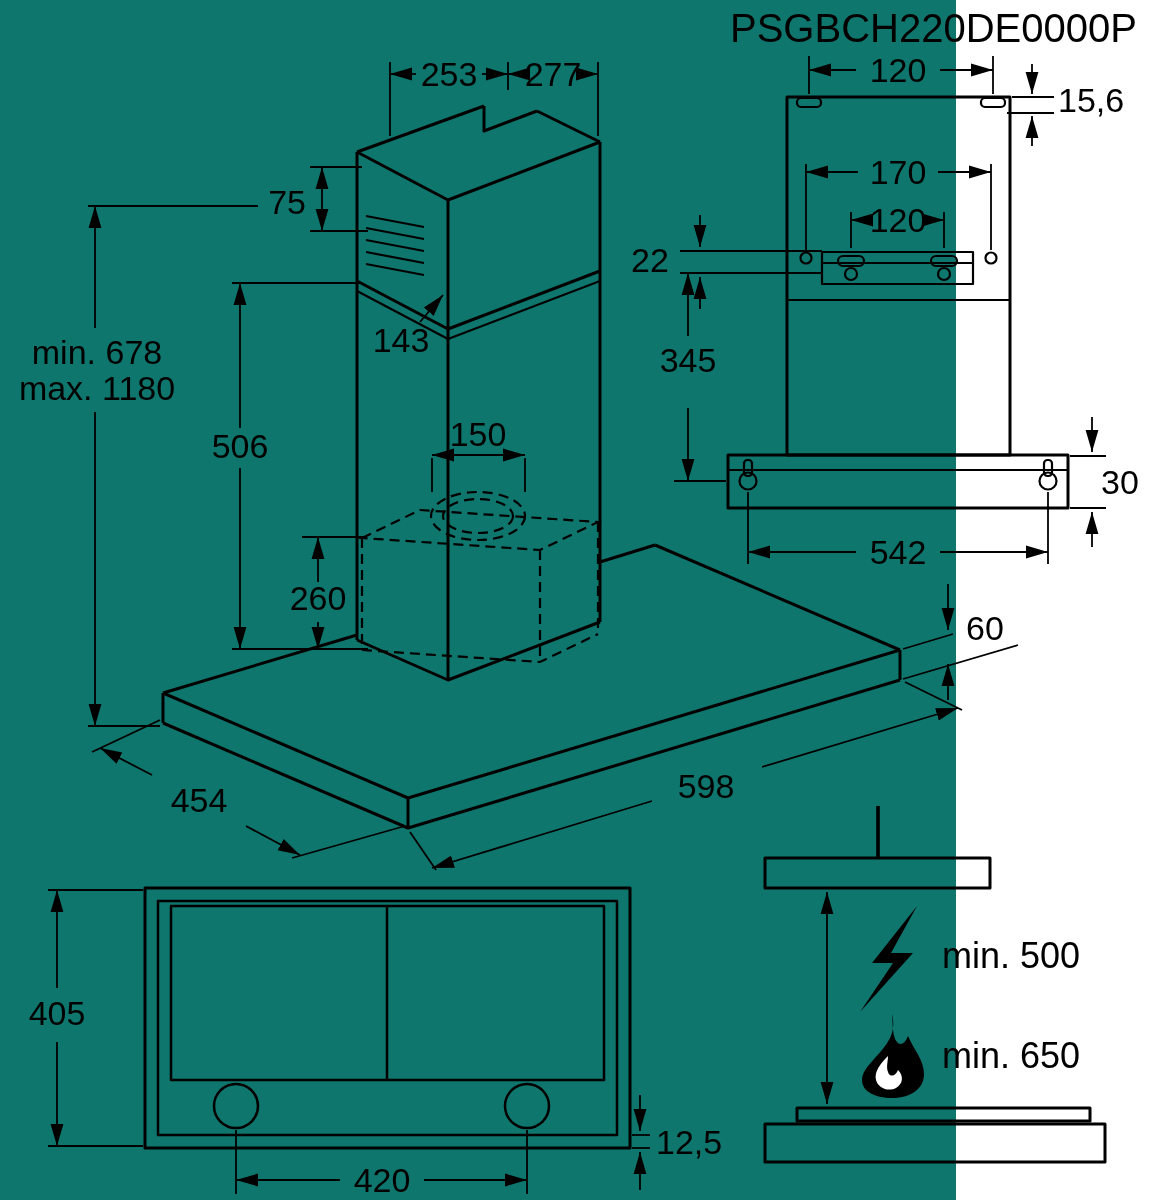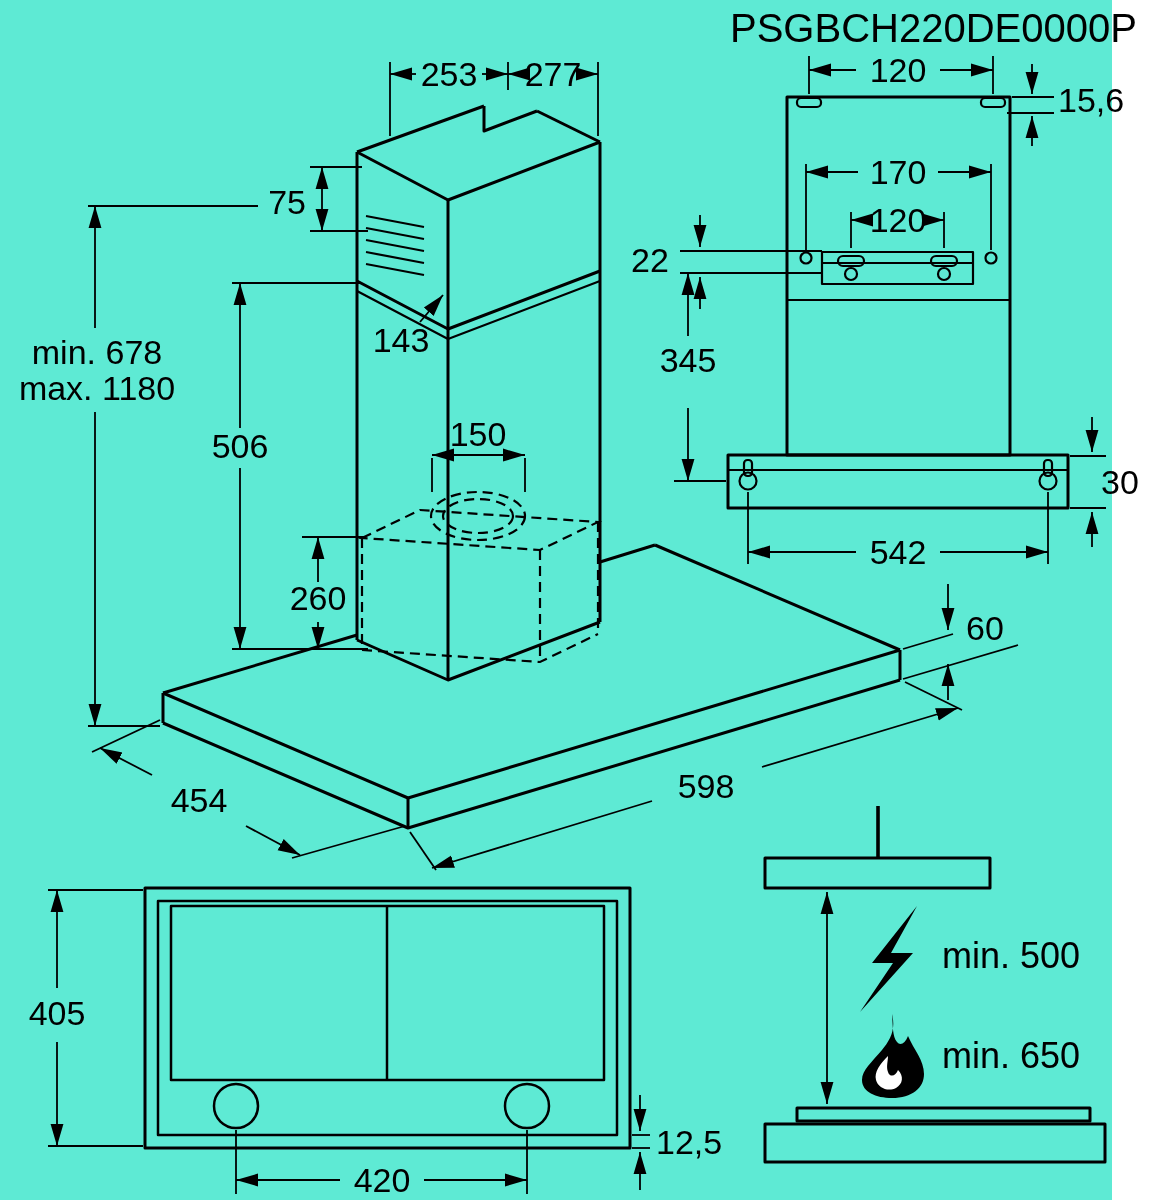--- a/index.html
+++ b/index.html
@@ -1,16 +1,16 @@
 <!DOCTYPE html>
 <html><head>
 <meta charset="utf-8">
 <style>
   html,body{margin:0;padding:0;background:#fff;}
-  .page{width:1112px;height:1200px;position:relative;background:#5eead4;}
+  .page{width:956px;height:1200px;position:relative;background:#0f766e;}
   svg text{font-family:"Liberation Sans","DejaVu Sans",sans-serif;fill:#000;}
   .dimtext{font-size:34px;}
   .titletext{font-size:40px;}
   .clrtext{font-size:36px;}
   .obj{stroke:#000;stroke-width:3;fill:none;stroke-linejoin:round;}
   .objh{stroke:#000;stroke-width:3.6;fill:none;stroke-linejoin:round;}
   .obj2{stroke:#000;stroke-width:2.5;fill:none;stroke-linejoin:round;}
   .thin{stroke:#000;stroke-width:2.2;fill:none;stroke-linejoin:round;}
   .dash{stroke:#000;stroke-width:2.2;fill:none;stroke-dasharray:10 6;}
   .dim{stroke:#000;stroke-width:1.8;fill:none;}

